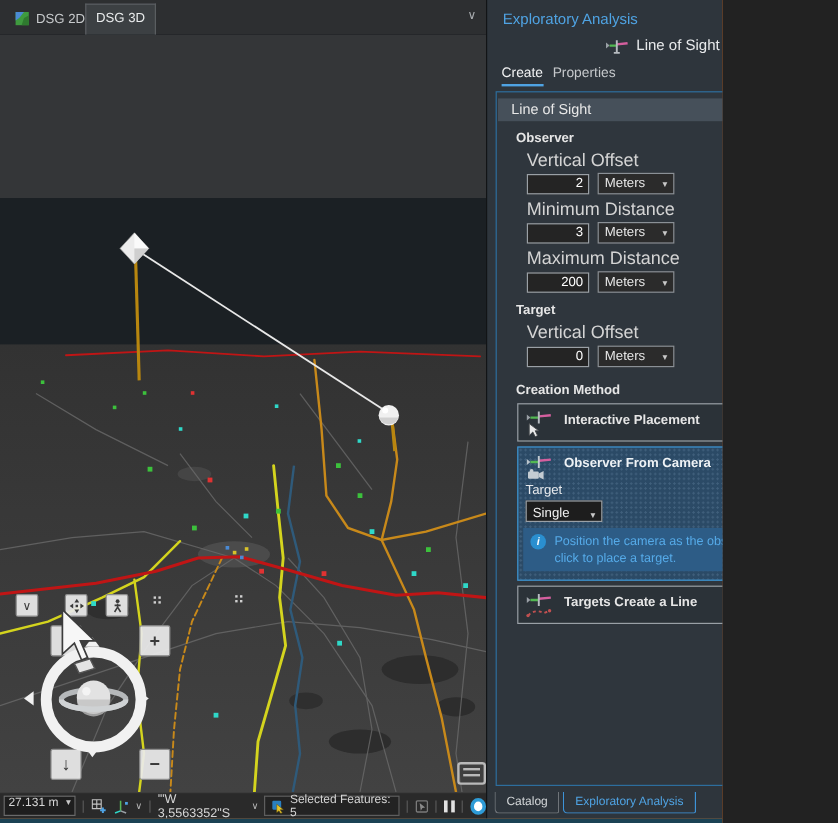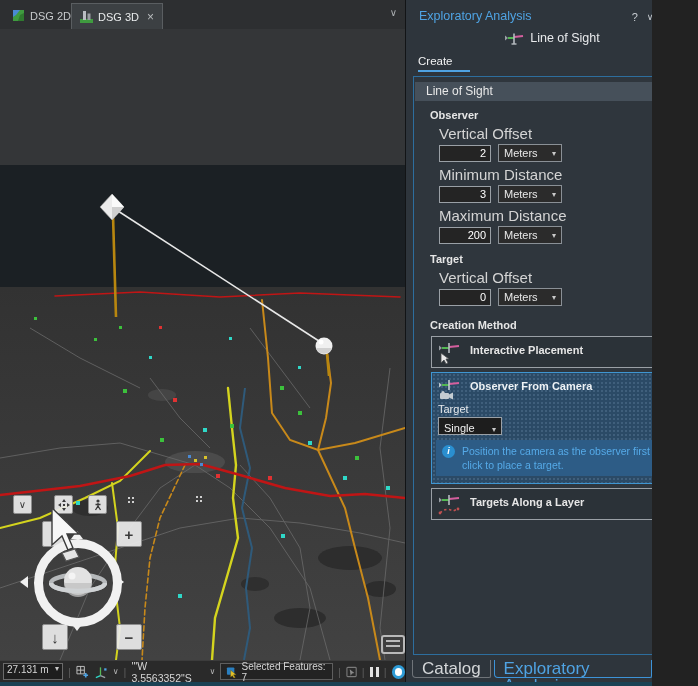--- a/index.html
+++ b/index.html
@@ -1,16 +1,16 @@
 <!DOCTYPE html>
 <html><head>
 <meta charset="utf-8">
 <style>
   html,body{margin:0;padding:0;background:#222;}
-  #app{position:relative;width:652px;height:686px;background:#f97316;overflow:hidden;
+  #app{position:relative;width:602px;height:686px;background:#f97316;overflow:hidden;
        font-family:"Liberation Sans",sans-serif;-webkit-font-smoothing:antialiased;}
   
   .tabbar{position:absolute;left:0;top:0;width:405px;height:29px;background:#2d2f31;border-bottom:1px solid #1b1c1d;}
   .vtab{position:absolute;top:3px;height:25px;display:flex;align-items:center;gap:5px;padding:0 8px;
         font-size:11px;color:#c7cacc;cursor:default;}
   .vtab.active{background:#3c4043;border:1px solid #5a5e61;border-bottom:none;color:#e9ebec;}
   .vtab .closex{color:#b9bcbe;font-size:12px;margin-left:3px;}
   .tab-chevron{position:absolute;right:8px;top:7px;color:#a9adb0;font-size:10px;}
   
   .map{position:absolute;left:0;top:29px;width:405px;height:631px;background:#1b2024;}
@@ -40,21 +40,21 @@
   .pause i{display:block;width:3px;height:10px;background:#e2e2e2;}
   .ring{width:8px;height:8px;border:3px solid #2e9bd6;border-radius:50%;background:#fff;}
   
   .panel{position:absolute;left:405px;top:0;width:293px;height:682px;background:#2e353c;border-left:1px solid #121416;box-sizing:border-box;}
   .ptitle{position:absolute;left:13px;top:9px;font-size:12.5px;color:#4fa3e3;}
   .hdricons{position:absolute;right:10px;top:9px;display:flex;gap:9px;align-items:center;color:#c9ced3;font-size:11px;}
   .toolrow{position:absolute;left:0;top:29px;width:100%;height:18px;display:flex;align-items:center;justify-content:center;gap:6px;
            color:#e8eaec;font-size:12.5px;}
   .burger{position:absolute;right:10px;top:32px;width:15px;}
   .burger i{display:block;height:2px;background:#dcdfe2;margin-bottom:2px;}
-  .ptabs{position:absolute;left:12px;top:55px;display:flex;gap:8px;font-size:11.5px;flex-direction:column;}
+  .ptabs{position:absolute;left:12px;top:55px;display:flex;gap:8px;font-size:11.5px;}
   .ptab{color:#c6c9cc;padding-bottom:3px;}
   .ptab.active{color:#f2f3f4;border-bottom:2px solid #4fa3e3;}
   .pcontent{position:absolute;left:7px;top:76px;width:281px;height:579px;border:1px solid #2d6e9e;background:#2f363d;box-sizing:border-box;overflow:hidden;}
   .sechdr{margin:5px 1px 0 1px;height:19px;line-height:19px;background:#46505a;color:#e8e8e8;font-size:12px;padding-left:11px;}
   .grplbl{margin:8px 0 0 16px;font-size:11px;font-weight:bold;color:#e6e6e6;}
   .fldlbl{margin:4px 0 2px 25px;font-size:15px;color:#d4d4d4;}
   .fldrow{margin-left:25px;display:flex;gap:7px;align-items:center;}
   .num{width:42px;height:13px;background:#242424;border:1px solid #9aa0a6;color:#fff;text-align:right;
        font-size:11px;font-family:"Liberation Sans",sans-serif;padding:1px 4px;}
   .unit{width:52px;height:16px;background:#2b2b2b;border:1px solid #8a9096;color:#e8e8e8;font-size:11px;
@@ -68,41 +68,41 @@
   .methodsel .mhead{display:flex;align-items:center;gap:8px;padding:4px 6px 0 6px;color:#eef2f5;font-size:11px;font-weight:bold;}
   .methodsel .mhead .mlabel{margin-top:-6px;}
   .tgt-lbl{margin:2px 0 2px 6px;font-size:11px;color:#e6e9ec;}
   .singledd{margin-left:6px;width:52px;height:16px;background:#1d1d1d;border:1px solid #9aa0a6;color:#f0f0f0;
             font-size:11px;display:flex;align-items:flex-end;justify-content:space-between;padding:0 5px;}
   .infobox{margin:5px 4px 7px 4px;background:#2d5c86;color:#55aae8;font-size:10.5px;display:flex;gap:7px;
            padding:4px 6px;line-height:1.35;}
   .infoicon{flex:0 0 13px;width:13px;height:13px;border-radius:50%;background:#2a8fd0;color:#fff;font-size:9px;
             font-weight:bold;font-style:italic;text-align:center;line-height:13px;margin-top:1px;}
   
-  .dock{position:absolute;left:412px;top:660px;display:flex;gap:3px;font-size:17px;}
+  .dock{position:absolute;left:412px;top:660px;display:flex;gap:3px;font-size:10px;}
   .dtab{height:17px;line-height:17px;padding:0 9px;border:1px solid #6f7479;border-top:none;color:#d4d7d9;
         background:#2e353c;border-radius:0 0 2px 4px;}
   .dtab.active{color:#4fa3e3;border-color:#3d93d8;}
   .bottomstrip{position:absolute;left:0;top:682px;width:698px;height:4px;background:#1b4254;}
 </style>
 </head>
 <body>
 
 <div id="app">
 
   <div class="tabbar">
     <div class="vtab" style="left:4px;">
       <svg width="13" height="13" viewBox="0 0 13 13">
         <rect x="1" y="1" width="11" height="11" fill="#3f9b3f"></rect>
         <polygon points="1,1 8,1 4,6 1,8" fill="#4a8ad4"></polygon>
         <polygon points="8,6 12,4 12,12 6,12" fill="#2f7a2f"></polygon>
       </svg>
       <span>DSG 2D</span>
     </div>
-    <div class="vtab active" style="left:71px;">
+    <div class="vtab active" style="left:71px;flex-direction:column;">
       <svg width="13" height="13" viewBox="0 0 13 13">
         <rect x="0" y="9" width="13" height="4" fill="#3f9b3f"></rect>
         <rect x="3" y="1" width="3" height="9" fill="#b9bcc1"></rect>
         <rect x="7.5" y="3.5" width="3" height="6.5" fill="#9a9da2"></rect>
       </svg>
       <span>DSG 3D</span>
       <span class="closex">×</span>
     </div>
     <span class="tab-chevron">∨</span>
   </div>
@@ -306,21 +306,21 @@
     </svg>
     <span class="chev">∨</span>
     <span class="sep">|</span>
     <span>'"W 3,5563352"S</span>
     <span class="chev">∨</span>
     <div class="selbox">
       <svg width="12" height="12" viewBox="0 0 12 12">
         <rect x="1" y="1" width="8" height="8" rx="1" fill="#2a7fc0"></rect>
         <polygon points="5,4 11,9 8,9 10,12 8.5,12.5 7,10 5,11.5" fill="#e8c52a" stroke="#6a5a10" stroke-width=".5"></polygon>
       </svg>
-      <span>Selected Features: 7</span>
+      <span>Selected Features: 5</span>
     </div>
     <span class="sep">|</span>
     <svg width="12" height="12" viewBox="0 0 12 12">
       <rect x="1" y="1" width="10" height="10" rx="1" fill="none" stroke="#7a7a7a" stroke-width="1.2"></rect>
       <polygon points="4,3 9,7 6.5,7.5 5,10" fill="#8a8a8a"></polygon>
     </svg>
     <span class="sep">|</span>
     <div class="pause">
         <i></i>
         <i></i>
@@ -440,21 +440,21 @@
       <div class="method">
         <svg width="24" height="24" viewBox="0 0 24 24">
           <polygon points="1,5.5 4,8 1,10.5" fill="#9aa0a6"></polygon>
           <line x1="4" y1="8" x2="11" y2="8" stroke="#52b852" stroke-width="2"></line>
           <line x1="11" y1="7" x2="21" y2="6" stroke="#d45f9e" stroke-width="2"></line>
           <line x1="11" y1="3" x2="11" y2="13" stroke="#b7bcc1" stroke-width="1.6"></line>
           <path d="M2,21 Q8,15 15,19 L20,17" stroke="#c05050" stroke-width="1.6" stroke-dasharray="2.5,2.5" fill="none"></path>
           <circle cx="2" cy="21" r="1.4" fill="#c05050"></circle>
             <circle cx="20" cy="17" r="1.4" fill="#c05050"></circle>
         </svg>
-        <span class="mlabel">Targets Along a Layer</span>
+        <span class="mlabel">Targets Create a Line</span>
       </div>
 
     </div>
   </div>
 
   <div class="dock">
     <span class="dtab">Catalog</span>
     <span class="dtab active">Exploratory Analysis</span>
   </div>
   <div class="bottomstrip"></div>

